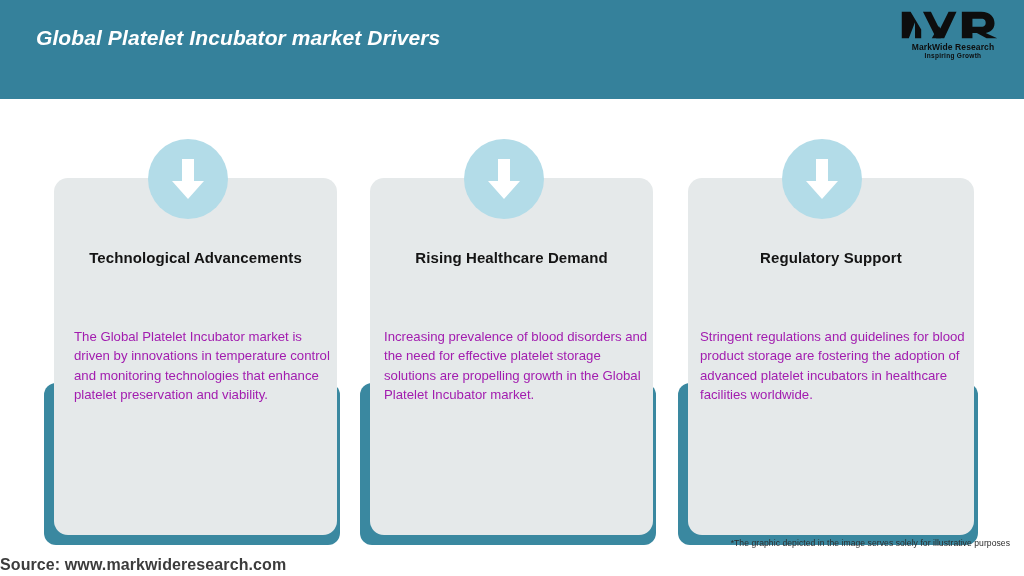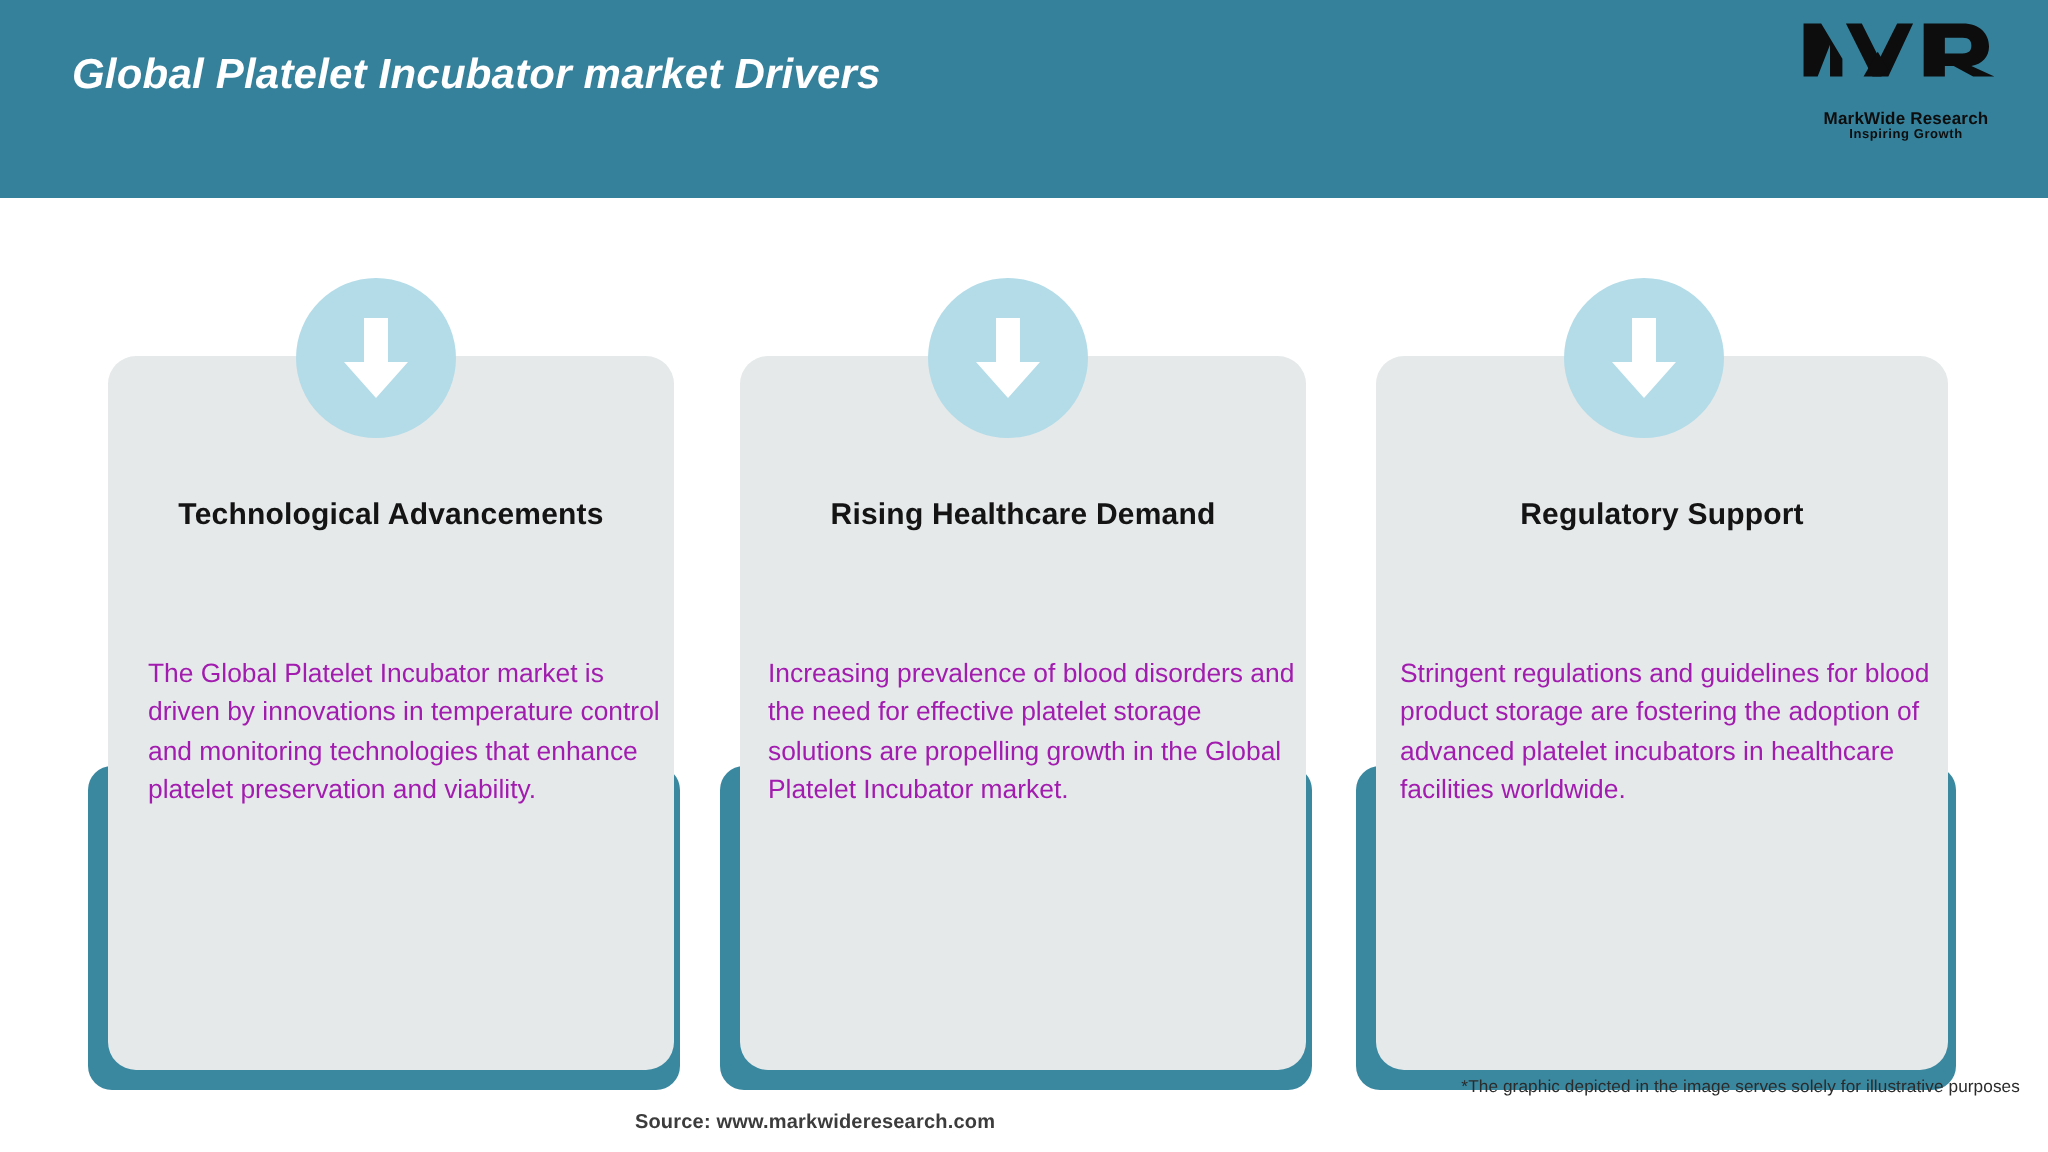--- a/index.html
+++ b/index.html
@@ -48,21 +48,21 @@
     width: 100%;
     height: 34px;
     display: block;
   }
   #logo-name {
     font-size: 8.5px;
     font-weight: bold;
     color: #0d0d0d;
     letter-spacing: 0.1px;
     line-height: 10px;
-    margin-top: 12px;
+    margin-top: 0px;
   }
   #logo-tagline {
     font-size: 6.5px;
     font-weight: bold;
     color: #0d0d0d;
     letter-spacing: 0.3px;
     line-height: 8px;
   }
 
   
@@ -151,22 +151,21 @@
   }
   .driver-card.pos-1 .card-body { left: 28px; width: 268px; }
   .driver-card.pos-2 .card-body { left: 26px; width: 270px; }
 
   
   #source-note {
     position: absolute;
     left: 0;
     top: 556px;
     width: 815px;
-    text-align: center;
-    font-size: 10px;
+    font-size: 16px;
     font-weight: bold;
     color: #3c3c3c;
     letter-spacing: 0.1px;
   }
   #disclaimer-note {
     position: absolute;
     right: 14px;
     top: 538px;
     font-size: 8.6px;
     color: #2b2b2b;

